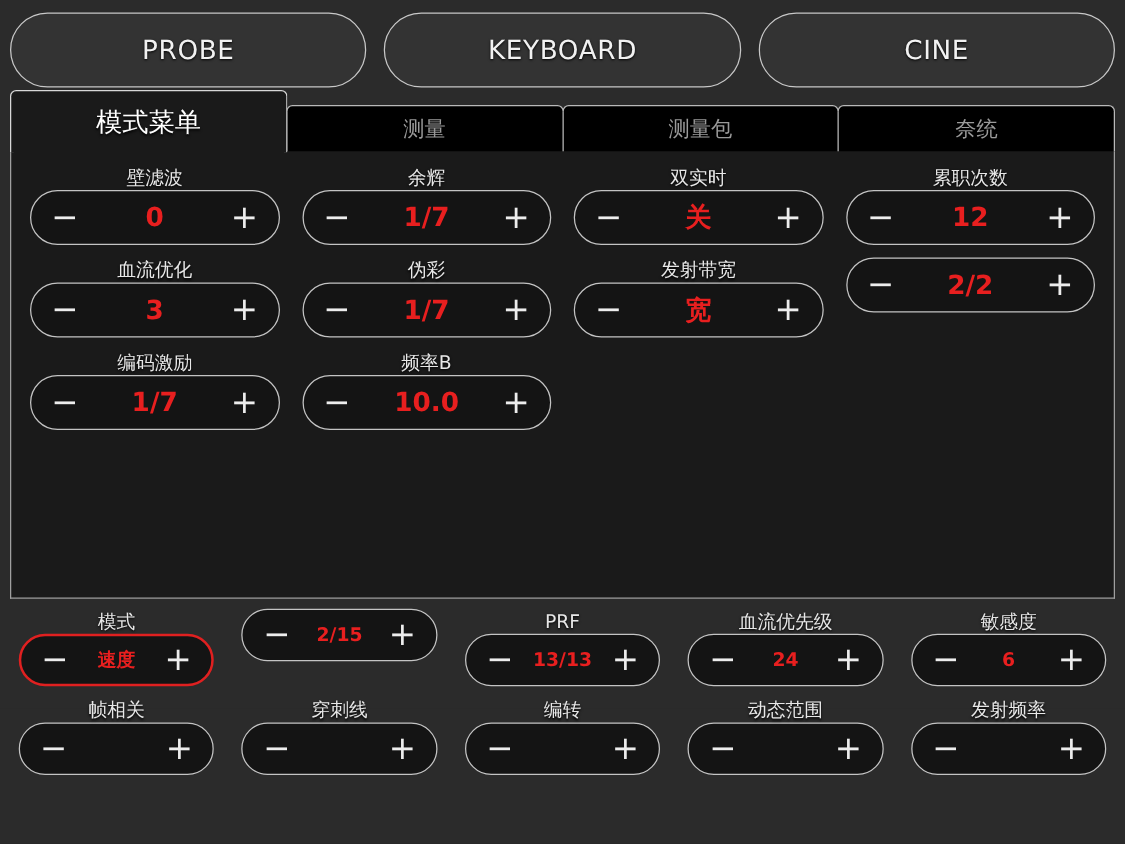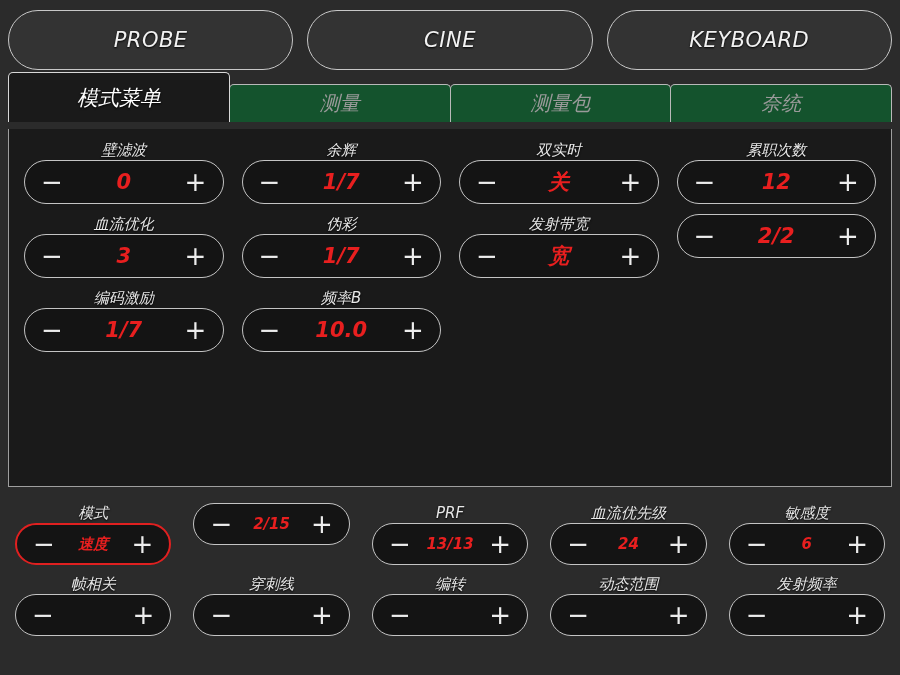--- a/index.html
+++ b/index.html
@@ -10,21 +10,20 @@
     background: #2b2b2b;
     font-family: "DejaVu Sans", "Liberation Sans", sans-serif;
     overflow: hidden;
   }
 
   #app {
     position: relative;
     width: 900px;
     height: 567px;
     background: #2b2b2b;
-    font-style: italic;
   }
 
   
   .topbar {
     display: flex;
     gap: 14px;
     padding: 10px 8px 0 8px;
     height: 72px;
   }
   .top-btn {
@@ -46,46 +45,46 @@
   .tabs {
     display: flex;
     align-items: flex-end;
     height: 50px;
     padding: 0 8px;
     gap: 0;
   }
   .tab {
     flex: 1 1 0;
     height: 38px;
-    background: #14532d;
+    background: #000000;
     border: 1px solid #b9b9b9;
     border-bottom: none;
     border-radius: 5px 5px 0 0;
     color: #9a9a9a;
-    font-size: 20px;
+    font-size: 17px;
     display: flex;
     align-items: center;
     justify-content: center;
     margin-left: -1px;
   }
   .tab:first-child { margin-left: 0; }
   .tab.active {
     background: #1a1a1a;
     color: #ffffff;
     height: 50px;
     font-size: 21px;
     border-color: #d8d8d8;
     position: relative;
     z-index: 3;
     text-shadow: 0 1px 2px #000;
   }
 
   
   .panel {
-    margin: 8px 8px;
+    margin: 0 8px;
     height: 358px;
     background: #1a1a1a;
     border: 1px solid #9f9f9f;
     border-top: none;
     position: relative;
     top: -1px;
     padding: 8px 6px 0 6px;
   }
 
   .grid {
@@ -146,22 +145,22 @@
   .brow .ctl { height: 42px; }
   .brow .ctl .val { font-size: 15px; }
 </style>
 </head>
 <body>
 
 <div id="app">
 
   <div class="topbar">
     <div class="top-btn">PROBE</div>
+    <div class="top-btn">KEYBOARD</div>
     <div class="top-btn">CINE</div>
-    <div class="top-btn">KEYBOARD</div>
   </div>
 
   <div class="tabs">
     <div class="tab active">模式菜单</div>
     <div class="tab">测量</div>
     <div class="tab">测量包</div>
     <div class="tab">奈统</div>
   </div>
 
   <div class="panel">

